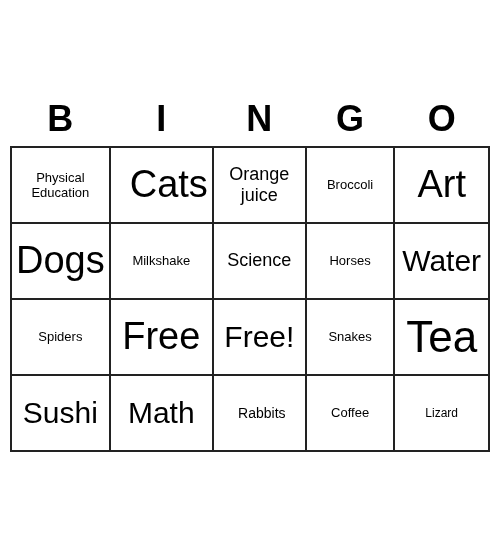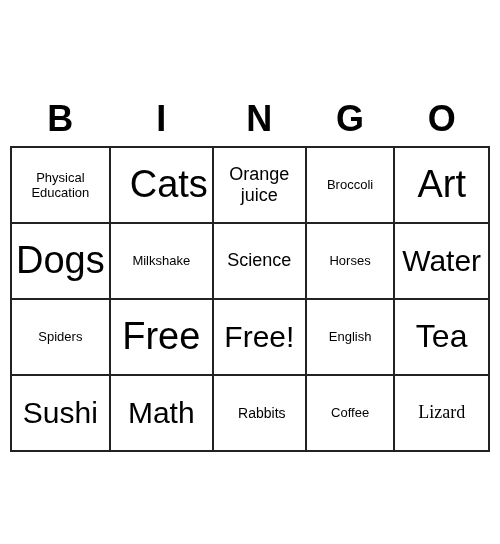--- a/index.html
+++ b/index.html
@@ -69,24 +69,24 @@
         <td style="font-size: 38px;">Dogs</td>
         <td style="font-size: 13px;">Milkshake</td>
         <td style="font-size: 18px; margin-left: 7px;">Science</td>
         <td style="font-size: 13px;">Horses</td>
         <td style="font-size: 30px;">Water</td>
       </tr>
       <tr>
         <td style="font-size: 13px;">Spiders</td>
         <td style="font-size: 38px;">Free</td>
         <td style="font-size: 30px; margin-top: 12px;">Free!</td>
-        <td style="font-size: 13px;">English</td>
-        <td style="font-size: 32px; margin-top: 16px;">Tea</td>
+        <td style="font-size: 13px;">Snakes</td>
+        <td style="font-size: 44px; margin-top: 16px;">Tea</td>
       </tr>
       <tr>
         <td style="font-size: 30px;">Sushi</td>
         <td style="font-size: 30px;">Math</td>
         <td style="font-size: 14px; padding-left: 9px;">Rabbits</td>
         <td style="font-size: 13px;">Coffee</td>
-        <td style="font-size: 18px; font-family: Liberation Serif, serif;">Lizard</td>
+        <td style="font-size: 12px;">Lizard</td>
       </tr>
     </tbody>
 </table>
 
 </body></html>

